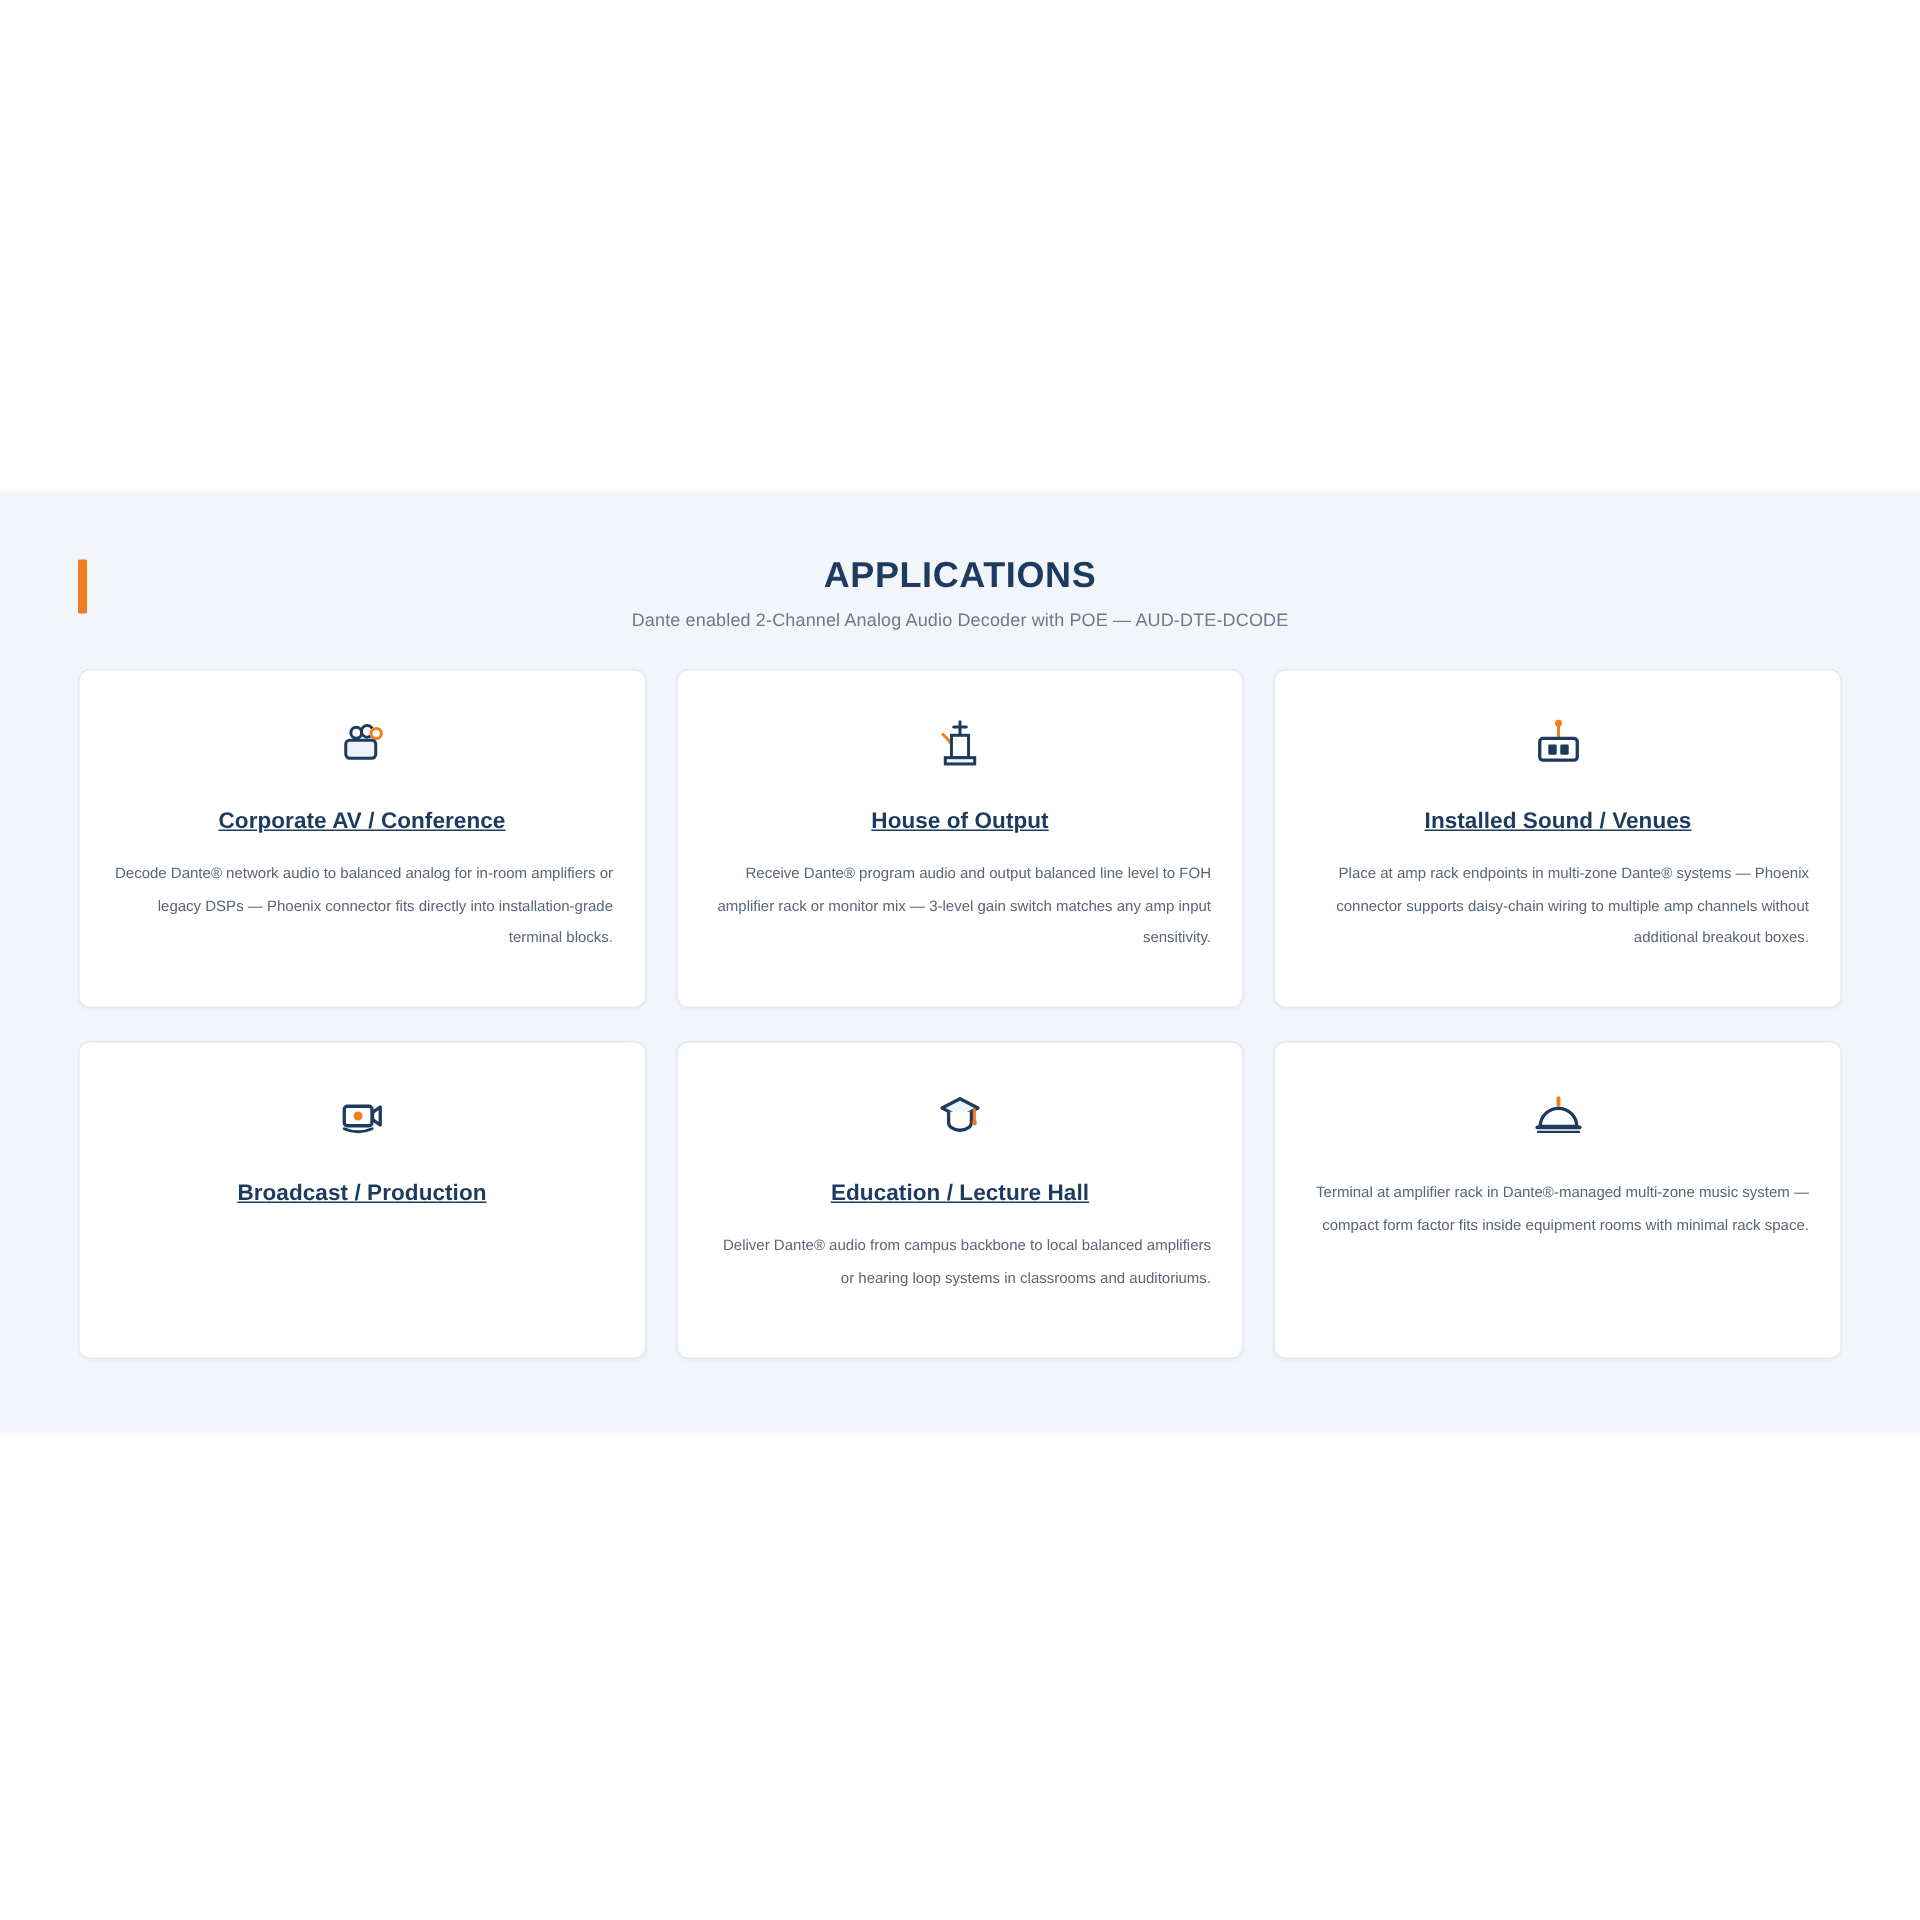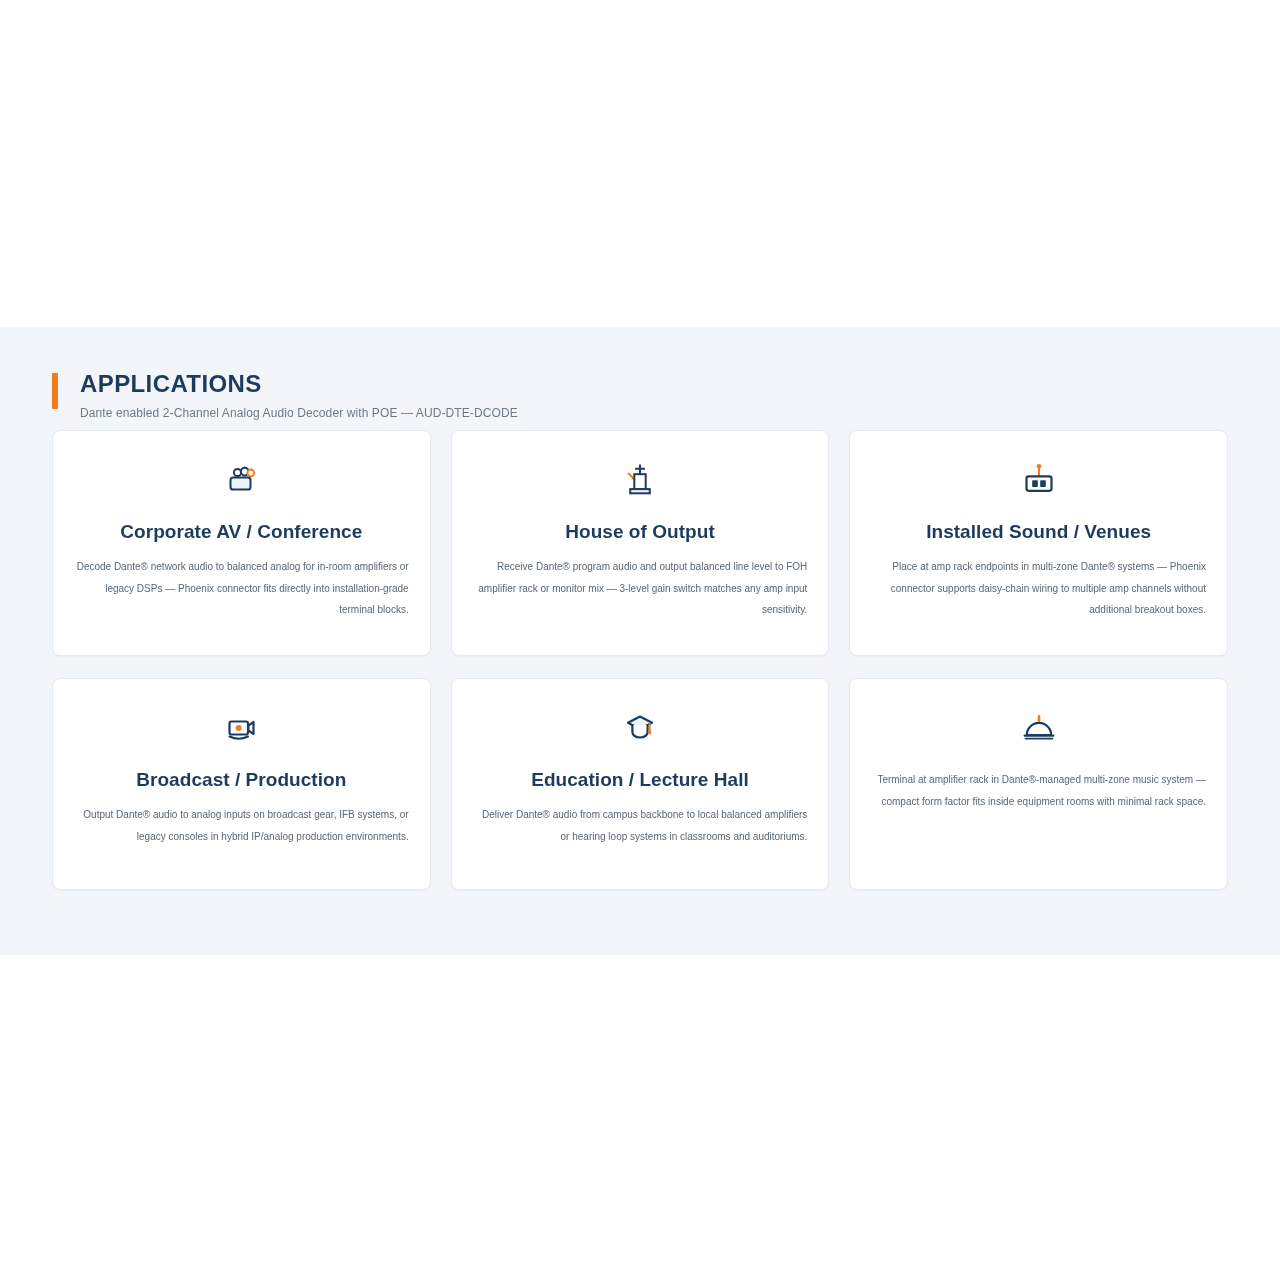--- a/index.html
+++ b/index.html
@@ -34,22 +34,22 @@
 
   .section-inner {
     width: 1176px;
     margin: 0 auto;
     padding-top: 42px;
   }
 
   
   .section-header {
     position: relative;
-    padding-left: 28px;
-    margin-bottom: 6px;
+    margin-bottom: 22px;
+    text-align: center;
   }
 
   .accent-bar {
     position: absolute;
     left: 0;
     top: 4px;
     width: 6px;
     height: 36px;
     background: #f07e1f;
     border-radius: 1px;
@@ -95,26 +95,27 @@
     justify-content: center;
     margin-bottom: 18px;
   }
 
   .card-icon-wrap svg {
     display: block;
   }
 
   .card-title {
     text-align: center;
-    font-size: 19px;
+    font-size: 15px;
     font-weight: bold;
     color: #1c3b5e;
     line-height: 22px;
     margin-bottom: 13px;
     letter-spacing: 0.05px;
+    text-decoration: underline;
   }
 
   .card-desc {
     font-size: 10px;
     color: #596674;
     line-height: 21.5px;
     text-align: right;
   }
 
   
@@ -180,21 +181,20 @@
         <div class="app-card row-2">
           <div class="card-icon-wrap">
             <svg width="40" height="40" viewBox="0 0 40 40" fill="none">
               <rect x="8.5" y="13.5" width="18.5" height="13" rx="2" stroke="#1c3b5e" stroke-width="2.2" fill="#ffffff"></rect>
               <circle cx="17.7" cy="20" r="3" fill="#f07e1f"></circle>
               <path d="M27.4 17.6l5.1-3.6v12l-5.1-3.6z" stroke="#1c3b5e" stroke-width="2.2" stroke-linejoin="round" fill="#ffffff"></path>
               <path d="M8.5 28.5c5.5 2.6 13 2.6 18.5 0" stroke="#1c3b5e" stroke-width="2" stroke-linecap="round"></path>
             </svg>
           </div>
           <div class="card-title">Broadcast / Production</div>
-          <p class="card-desc">Output Dante® audio to analog inputs on broadcast gear, IFB systems, or legacy consoles in hybrid IP/analog production environments.</p>
         </div>
 
         <div class="app-card row-2">
           <div class="card-icon-wrap">
             <svg width="40" height="40" viewBox="0 0 40 40" fill="none">
               <path d="M20 8.5l12 6.2-12 6.2-12-6.2z" stroke="#1c3b5e" stroke-width="2.2" stroke-linejoin="round" fill="#eef3f7"></path>
               <path d="M12.4 17.1v7.2c0 2.9 3.4 5.2 7.6 5.2s7.6-2.3 7.6-5.2v-7.2" stroke="#1c3b5e" stroke-width="2.2" stroke-linejoin="round" fill="#ffffff"></path>
               <path d="M29.6 15.6v7.5" stroke="#f07e1f" stroke-width="2" stroke-linecap="round"></path>
               <rect x="28.2" y="22.8" width="2.9" height="3.4" rx="0.7" fill="#f07e1f"></rect>
             </svg>

